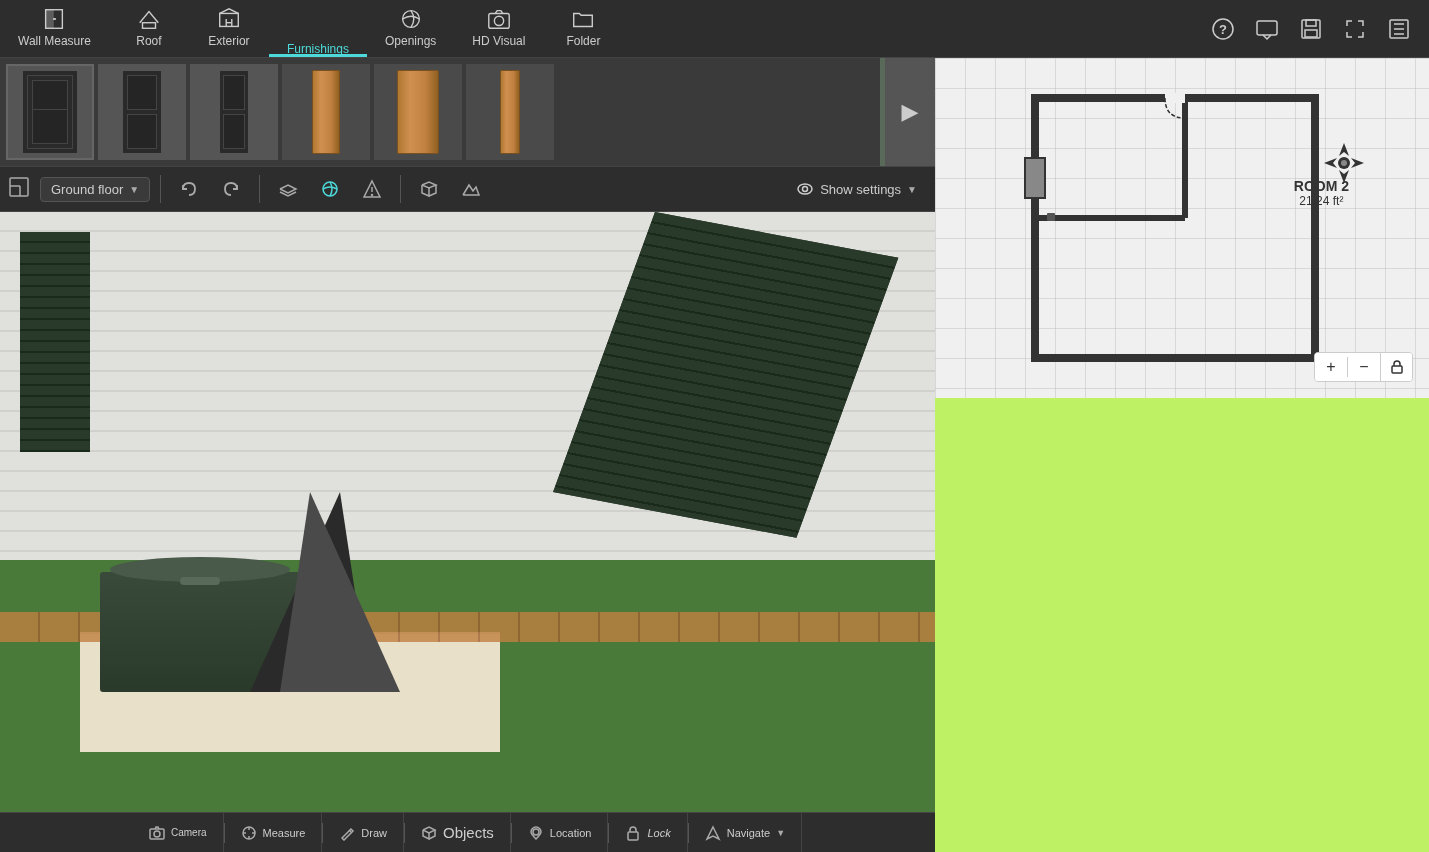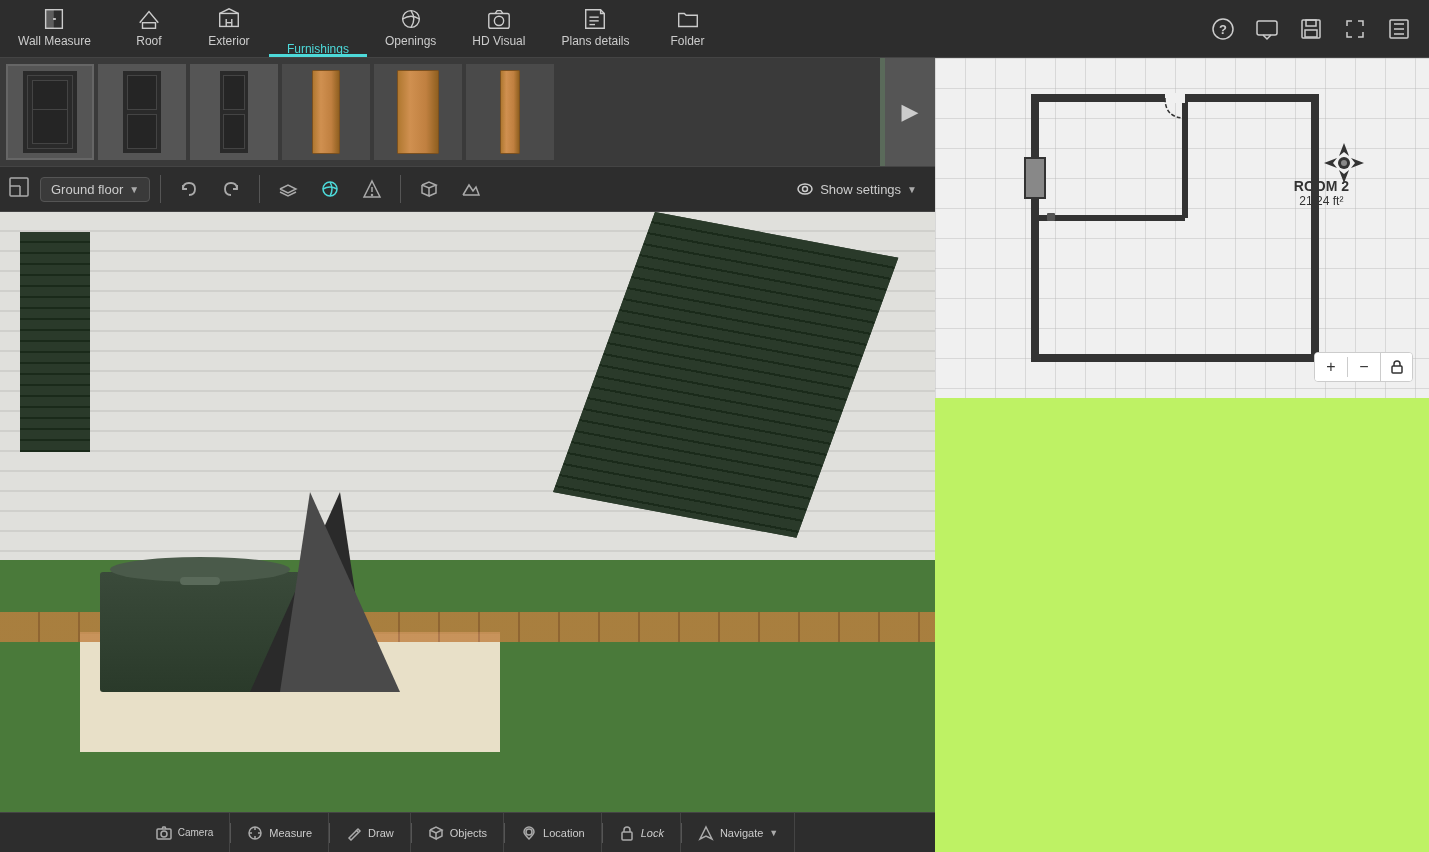--- a/index.html
+++ b/index.html
@@ -332,30 +332,20 @@
 
   <div class="toolbar-item">
     <svg viewBox="0 0 28 28">
       <rect x="3" y="8" width="22" height="16" rx="2" stroke="currentColor" fill="none"></rect>
       <circle cx="14" cy="16" r="5" stroke="currentColor" fill="none"></circle>
       <path d="M10 8 L12 5 L16 5 L18 8" stroke="currentColor" fill="none"></path>
     </svg>
     <span>HD Visual</span>
   </div>
 
-  <div class="toolbar-item">
-    <svg viewBox="0 0 28 28">
-      <path d="M8 4 L20 4 L24 8 L24 24 L4 24 L4 4 Z" stroke="currentColor" fill="none"></path>
-      <path d="M20 4 L20 8 L24 8" stroke="currentColor" fill="none"></path>
-      <line x1="8" y1="12" x2="18" y2="12" stroke="currentColor"></line>
-      <line x1="8" y1="16" x2="18" y2="16" stroke="currentColor"></line>
-      <line x1="8" y1="20" x2="14" y2="20" stroke="currentColor"></line>
-    </svg>
-    <span>Plans details</span>
-  </div>
 
   <div class="toolbar-item">
     <svg viewBox="0 0 28 28">
       <path d="M4 8 L4 22 L24 22 L24 10 L12 10 L10 8 Z" stroke="currentColor" fill="none"></path>
     </svg>
     <span>Folder</span>
   </div>
 
   <div id="right-toolbar">
     <div class="right-icon">
@@ -608,21 +598,21 @@
         </svg>
         <span style="color:#ccc;font-size:11px;">Draw</span>
       </div>
       <div style="width:1px;height:20px;background:#555;"></div>
       <div class="bottom-btn">
         <svg width="16" height="16" viewBox="0 0 16 16" fill="none" stroke="#aaa" stroke-width="1.5">
           <polyline points="2,5 8,2 14,5 8,8 2,5"></polyline>
           <polyline points="2,5 2,11 8,14 8,8"></polyline>
           <polyline points="14,5 14,11 8,14"></polyline>
         </svg>
-        <span style="color:#ccc;font-size:11px;">Objects</span>
+        <span style="color:#ccc;font-size:15px;">Objects</span>
       </div>
       <div style="width:1px;height:20px;background:#555;"></div>
       <div class="bottom-btn">
         <svg width="16" height="16" viewBox="0 0 16 16" fill="none" stroke="#aaa" stroke-width="1.5">
           <circle cx="8" cy="7" r="3"></circle>
           <path d="M8 14 Q3 9 3 7 a5 5 0 0 1 10 0 Q13 9 8 14Z"></path>
         </svg>
         <span style="color:#ccc;font-size:11px;">Location</span>
       </div>
       <div style="width:1px;height:20px;background:#555;"></div>

